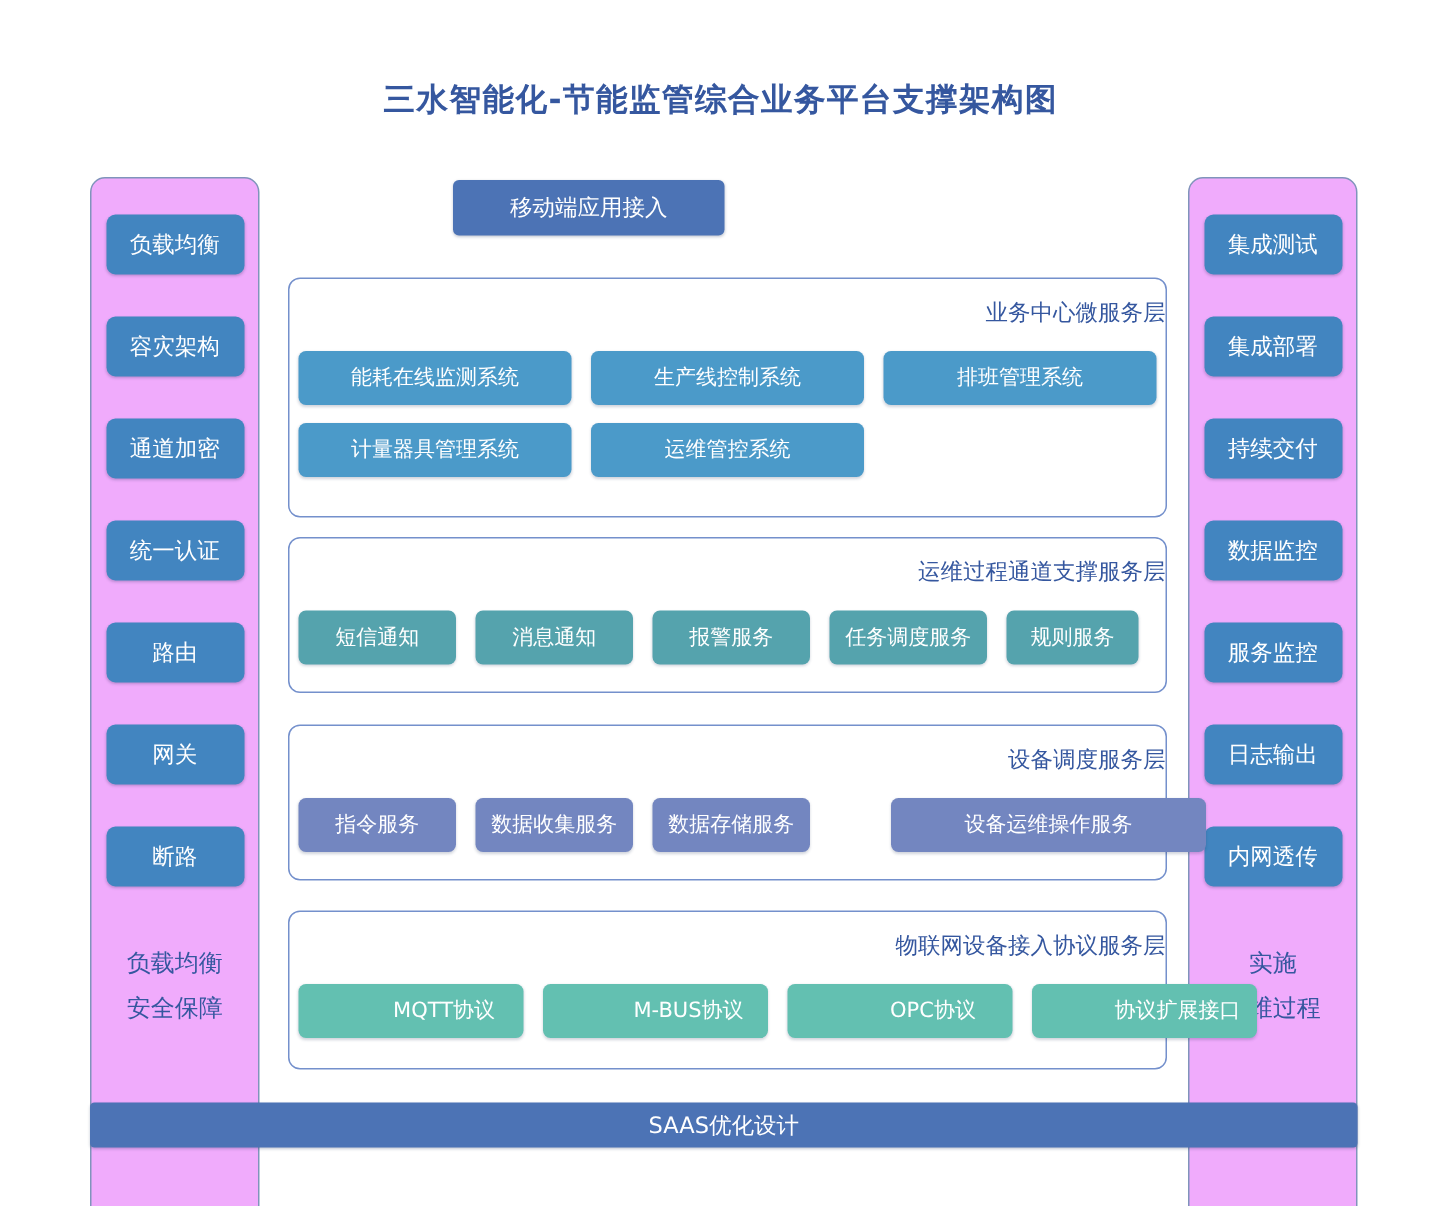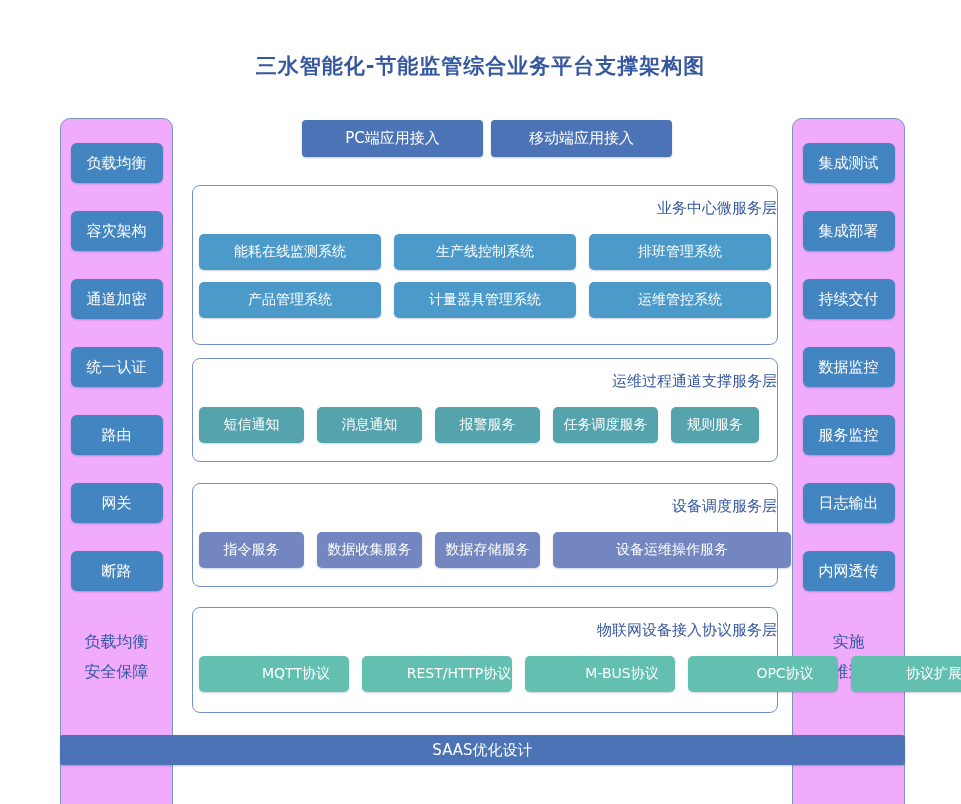--- a/index.html
+++ b/index.html
@@ -63,21 +63,21 @@
   .layer-row + .layer-row{margin-top:12px;}
   .layer-row .node-btn{
     height:36px;flex:none;border-radius:5px;color:#fff;font-size:14px;
     display:flex;align-items:center;justify-content:center;white-space:nowrap;
     box-shadow:0 1px 2px rgba(20,40,80,.2);
   }
   #layer1 .node-btn{width:182px;background:var(--l1);}
   #layer2 .node-btn{width:105px;background:var(--l2);}
   #layer2 .node-btn:last-child{width:88px;text-align:center;}
   #layer3 .node-btn{width:105px;background:var(--l3);}
-  #layer3 .node-btn:last-child{width:238px;}
+  #layer3 .node-btn:last-child{width:210px;margin-left:41px;}
   #layer4 .node-btn{width:106px;background:var(--l4);padding-left:44px;}
   
   .footer-bar{
     position:absolute;left:60px;top:735px;width:845px;height:30px;
     background:var(--deep-btn);border-radius:3px;color:#fff;font-size:15px;
     display:flex;align-items:center;justify-content:center;
     box-shadow:0 1px 2px rgba(20,40,80,.25);
   }
 </style>
 </head>
@@ -95,33 +95,31 @@
 
 <div class="side-panel right-panel">
   <div style="display:contents"><div class="side-btn">集成测试</div><div class="side-btn">集成部署</div><div class="side-btn">持续交付</div><div class="side-btn">数据监控</div><div class="side-btn">服务监控</div><div class="side-btn">日志输出</div><div class="side-btn">内网透传</div></div>
   <div class="side-caption">
     <div>实施</div>
     <div>运维过程</div>
   </div>
 </div>
 
 <div class="access-row">
-    <div class="access-btn">PC端应用接入</div>
     <div class="access-btn">移动端应用接入</div>
   </div>
 
 <div class="layer" id="layer1">
   <div class="layer-title">业务中心微服务层</div>
   <div class="layer-row">
       <div class="node-btn">能耗在线监测系统</div>
       <div class="node-btn">生产线控制系统</div>
       <div class="node-btn">排班管理系统</div>
     </div>
   <div class="layer-row">
-      <div class="node-btn">产品管理系统</div>
       <div class="node-btn">计量器具管理系统</div>
       <div class="node-btn">运维管控系统</div>
     </div>
 </div>
 
 <div class="layer" id="layer2">
   <div class="layer-title">运维过程通道支撑服务层</div>
   <div class="layer-row">
       <div class="node-btn">短信通知</div>
       <div class="node-btn">消息通知</div>
@@ -138,20 +136,19 @@
       <div class="node-btn">数据收集服务</div>
       <div class="node-btn">数据存储服务</div>
       <div class="node-btn">设备运维操作服务</div>
     </div>
 </div>
 
 <div class="layer" id="layer4">
   <div class="layer-title">物联网设备接入协议服务层</div>
   <div class="layer-row">
       <div class="node-btn">MQTT协议</div>
-      <div class="node-btn">REST/HTTP协议</div>
       <div class="node-btn">M-BUS协议</div>
       <div class="node-btn">OPC协议</div>
       <div class="node-btn">协议扩展接口</div>
     </div>
 </div>
 
 <div class="footer-bar">SAAS优化设计</div>
 
 </body></html>

